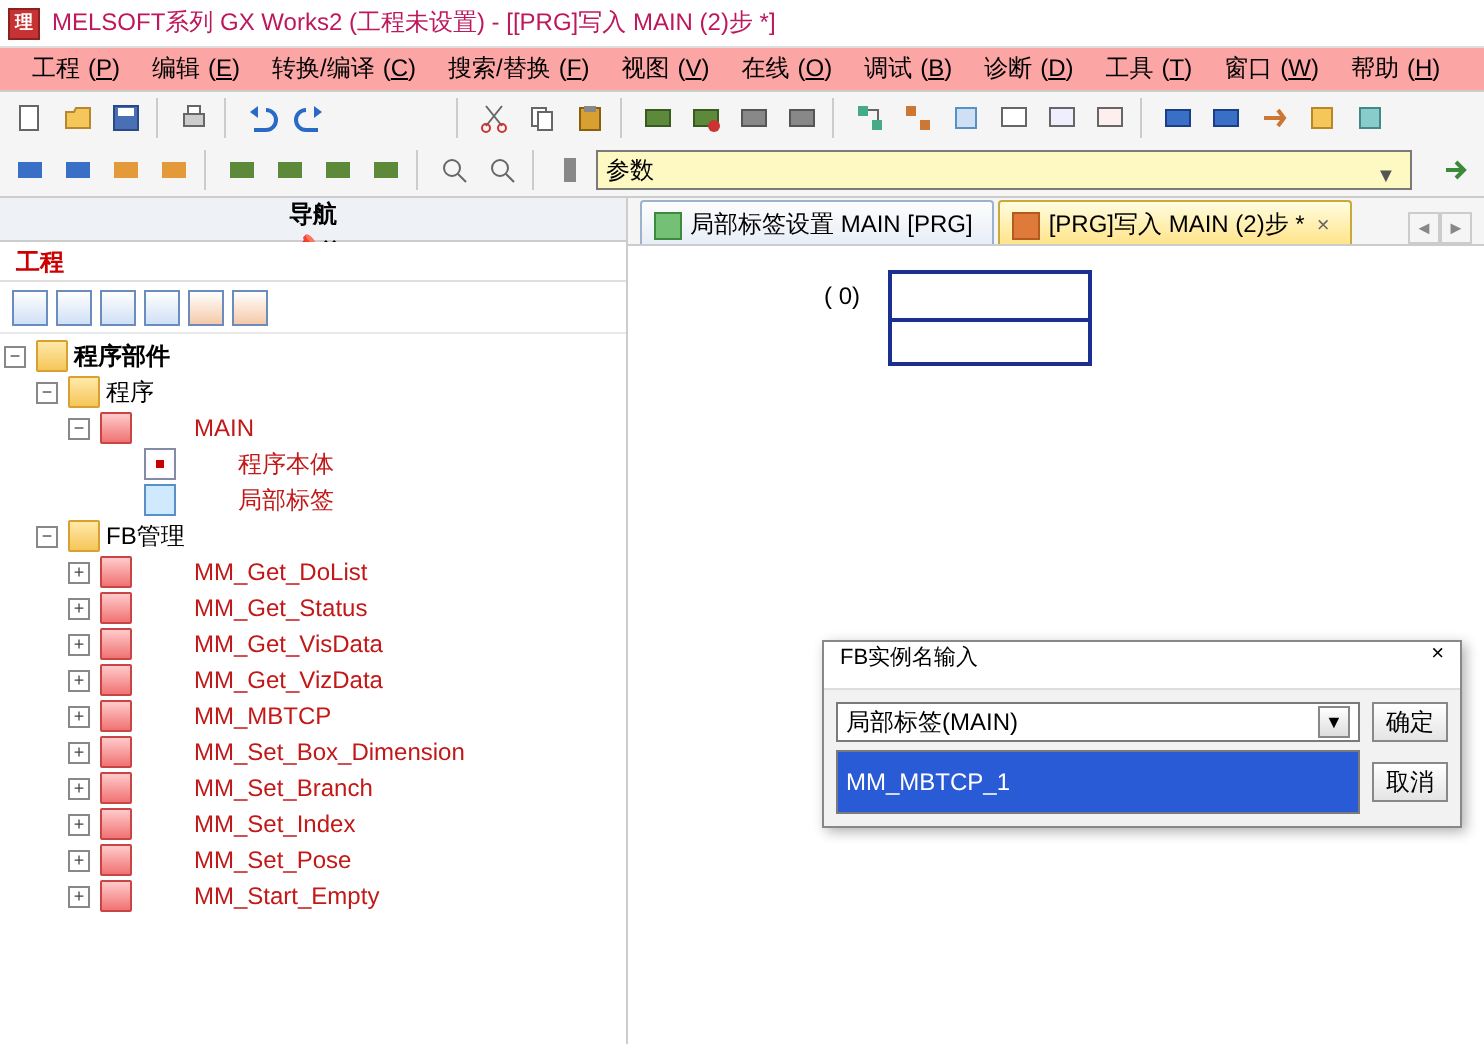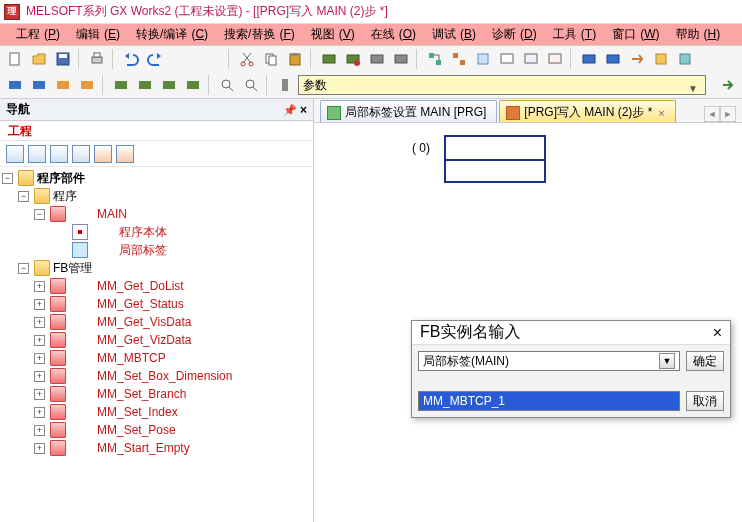--- a/index.html
+++ b/index.html
@@ -22,21 +22,21 @@
 .tb-btn { width: 22px; height: 22px; display: inline-flex; align-items: center; justify-content: center; border: 1px solid transparent; }
 .tb-btn svg { width: 16px; height: 16px; }
 .tb-combo { height: 20px; border: 1px solid #7a7a7a; background: #fef9c3; flex: 1; display: flex; align-items: flex-end; padding: 0 4px; justify-content: space-between; margin-right: 8px; }
 .tb-dd { width: 16px; text-align: center; color: #555; font-size: 10px; }
 
 
 .mainarea { display: flex; height: calc(522px - 24px - 22px - 52px); }
 
 
 .nav-panel { width: 314px; border-right: 1px solid #ccc; display: flex; flex-direction: column; background: #fff; }
-.nav-header { height: 22px; background: #eef2f7; border-bottom: 1px solid #ccc; display: flex; align-items: center; justify-content: space-between; padding: 0 6px; font-weight: bold; }
+.nav-header { height: 22px; background: #eef2f7; border-bottom: 1px solid #ccc; display: flex; align-items: center; justify-content: space-between; padding: 0 6px; font-weight: bold; flex-direction: column; }
 .nav-header .pin { font-size: 11px; color: #555; }
 .nav-sub { height: 20px; background: #fff; border-bottom: 1px solid #e0e0e0; padding: 2px 8px; color: #c00; font-weight: bold; }
 .nav-icons { height: 26px; display: flex; align-items: center; padding: 0 6px; gap: 4px; border-bottom: 1px solid #e8e8e8; }
 .nav-icons .ic { width: 18px; height: 18px; border: 1px solid #6b8dbd; background: linear-gradient(#fff,#cfe0f5); display: inline-block; }
 .tree { flex: 1; overflow: auto; padding: 2px 0; }
 .tree-row { display: flex; align-items: center; height: 18px; white-space: nowrap; }
 .tree-exp { width: 11px; height: 11px; border: 1px solid #888; display: inline-flex; align-items: center; justify-content: center; font-size: 9px; line-height: 1; margin-right: 2px; background: #fff; color: #444; }
 .tree-exp.empty { border: none; }
 .tree-icon { width: 16px; height: 16px; margin: 0 3px; display: inline-flex; align-items: center; justify-content: center; }
 .tree-icon.folder { background: linear-gradient(#ffe9a8,#f5c65a); border: 1px solid #d8a030; border-radius: 1px; }
@@ -61,25 +61,25 @@
 .ladder-area { flex: 1; position: relative; background: #fff; }
 .ladder-left { position: absolute; left: 130px; top: 12px; width: 2px; height: 48px; background: #1a2f8f; }
 .ladder-row-top { position: absolute; left: 132px; top: 12px; width: 100px; height: 2px; background: #1a2f8f; }
 .ladder-row-mid { position: absolute; left: 132px; top: 36px; width: 100px; height: 2px; background: #1a2f8f; }
 .ladder-row-bot { position: absolute; left: 132px; top: 58px; width: 100px; height: 2px; background: #1a2f8f; }
 .ladder-right { position: absolute; left: 230px; top: 12px; width: 2px; height: 48px; background: #1a2f8f; }
 .ladder-num { position: absolute; left: 98px; top: 18px; font-size: 12px; color: #000; }
 
 
 .fb-dialog { position: absolute; left: 411px; top: 320px; width: 320px; background: #f2f2f2; border: 1px solid #888; box-shadow: 2px 2px 6px rgba(0,0,0,0.3); }
-.fb-title { height: 24px; display: flex; align-items: center; justify-content: space-between; padding: 0 8px; background: #fff; border-bottom: 1px solid #ddd; font-size: 16px; }
-.fb-body { padding: 6px; display: grid; grid-template-columns: 1fr auto; gap: 20px 6px; align-items: center; }
+.fb-title { height: 24px; display: flex; align-items: flex-start; justify-content: space-between; padding: 0 8px; background: #fff; border-bottom: 1px solid #ddd; font-size: 11px; }
+.fb-body { padding: 6px; display: grid; grid-template-columns: 1fr auto; gap: 4px 6px; align-items: center; }
 .fb-select { height: 20px; border: 1px solid #7a7a7a; background: #fff; display: flex; align-items: center; justify-content: space-between; padding: 0 4px; }
 .fb-select .dd { width: 16px; height: 16px; border: 1px solid #888; background: linear-gradient(#fff,#ddd); text-align: center; font-size: 9px; line-height: 14px; }
-.fb-input { height: 20px; border: 1px solid #7a7a7a; background: #2a5bd7; color: #fff; padding: 0 4px; display: flex; align-items: center; }
+.fb-input { height: 32px; border: 1px solid #7a7a7a; background: #2a5bd7; color: #fff; padding: 0 4px; display: flex; align-items: center; }
 .fb-btn { height: 20px; width: 38px; border: 1px solid #888; background: linear-gradient(#fff,#e4e4e4); text-align: center; line-height: 18px; font-size: 12px; }
 
 .tab-nav-arrows { margin-left: auto; display: flex; gap: 0; }
 .tab-nav-arrows span { width: 16px; height: 16px; border: 1px solid #ccc; background: #f5f5f5; text-align: center; line-height: 14px; font-size: 9px; color: #888; }
 </style>
 </head>
 <body>
 
 <div class="titlebar">
   <span class="app-icon">理</span>

